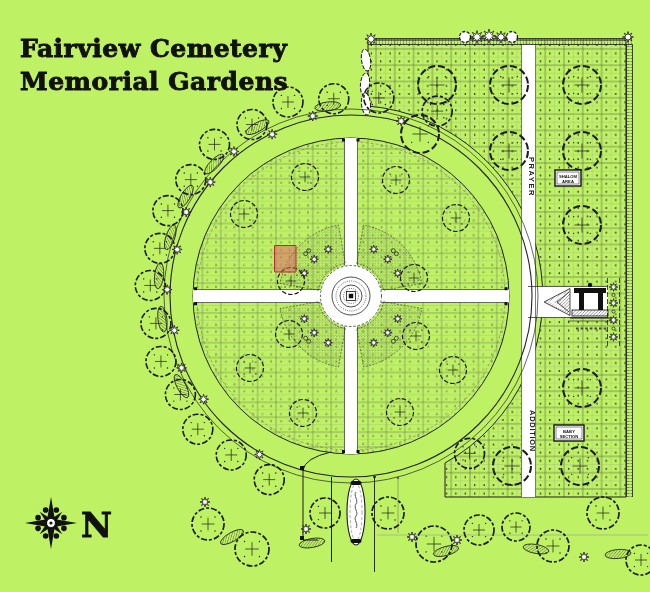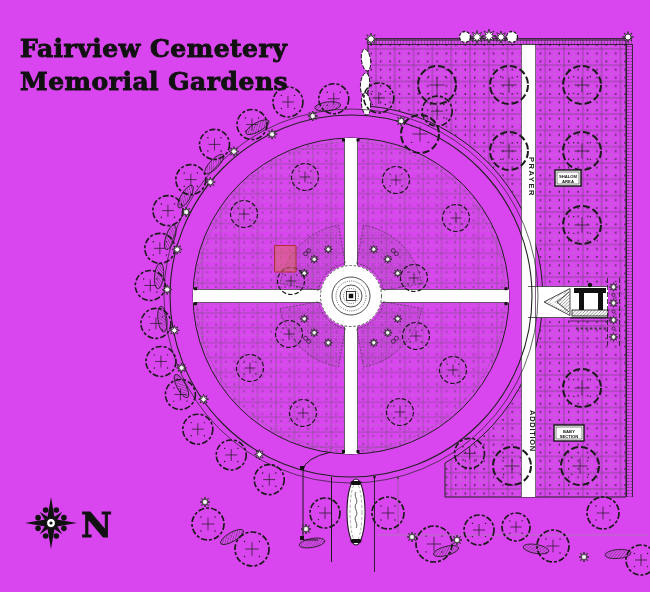--- a/index.html
+++ b/index.html
@@ -1,16 +1,16 @@
 <!DOCTYPE html>
 <html><head>
 <meta charset="utf-8">
 <style>
   html,body{margin:0;padding:0;background:#ffffff;}
-  .stage{position:relative;width:650px;height:592px;background:#d946ef;overflow:hidden;
+  .stage{position:relative;width:650px;height:592px;background:#bef264;overflow:hidden;
          font-family:"DejaVu Sans",sans-serif;}
   svg{position:absolute;left:0;top:0;}
   .title{font-family:"DejaVu Serif",serif;font-weight:bold;font-size:25px;
          fill:#111;stroke:#111;stroke-width:0.9;letter-spacing:0.5px;}
   .north{font-family:"DejaVu Serif",serif;font-weight:bold;font-size:34px;
          fill:#111;stroke:#111;stroke-width:0.8;}
   .vlabel{font-family:"Liberation Sans",sans-serif;font-weight:bold;font-size:7.5px;
           fill:#222;letter-spacing:1.6px;text-anchor:middle;}
   .signtext{font-family:"Liberation Sans",sans-serif;font-weight:bold;font-size:4.2px;
             fill:#111;text-anchor:middle;}

